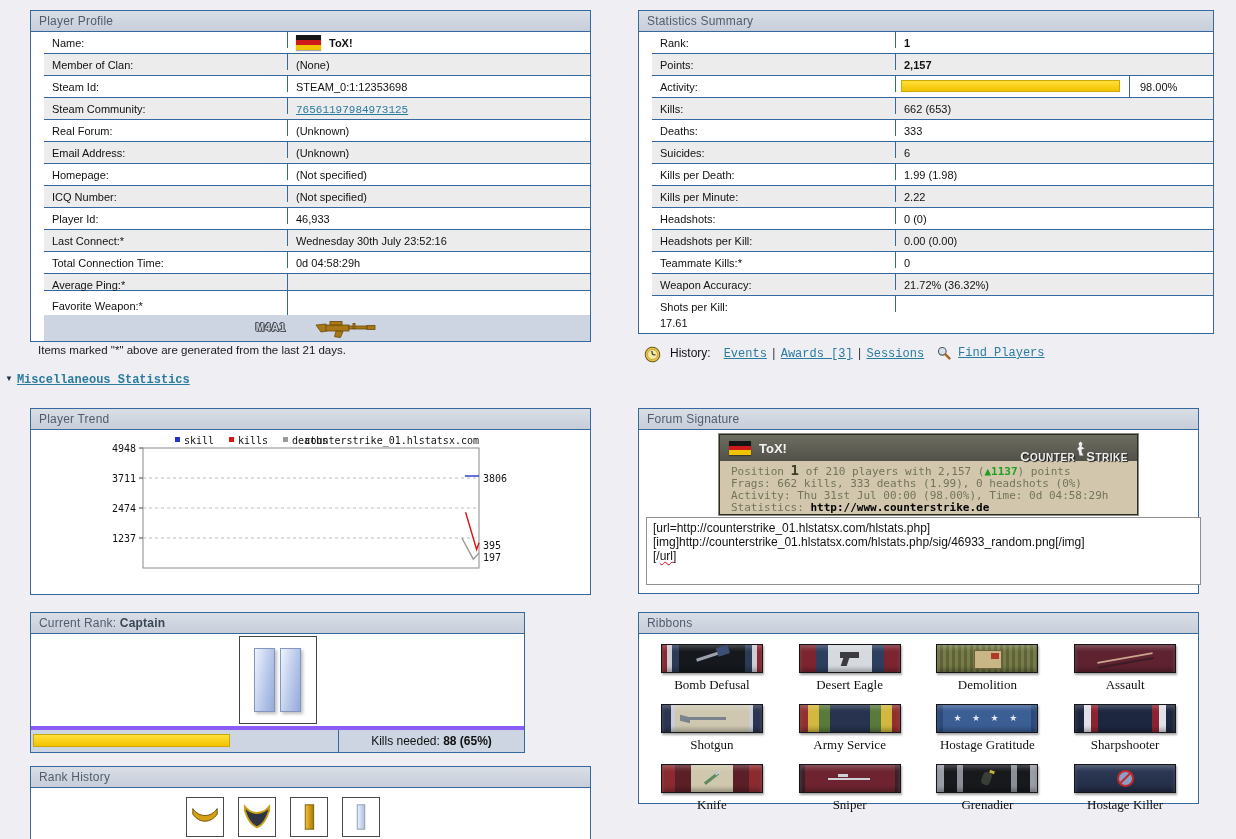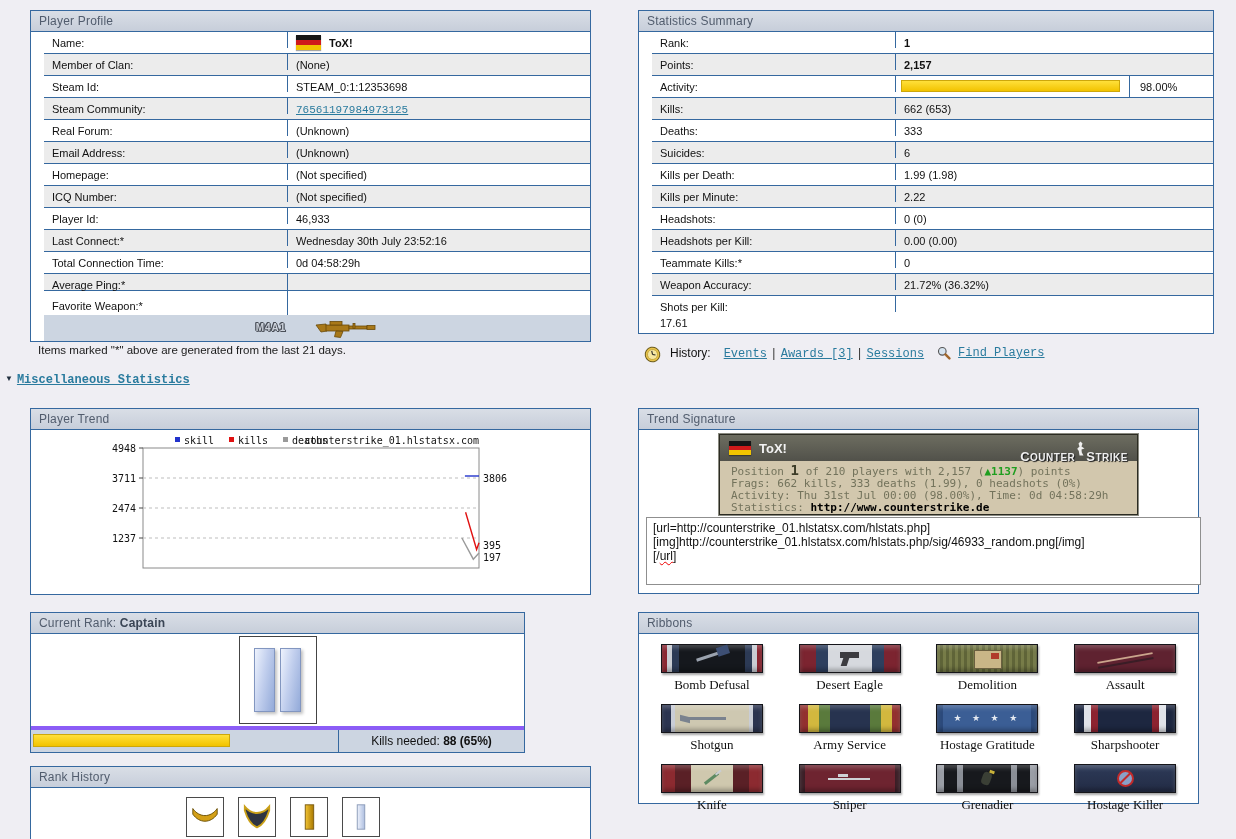--- a/index.html
+++ b/index.html
@@ -312,21 +312,21 @@
           <polyline points="431.9,42.0 446.0,42.0" fill="none" stroke="#2233cc" stroke-width="1.4"></polyline>
           <text x="450" y="48.2" fill="#111">3806</text>
           <polyline points="432.6,78.2 443.6,115.4 446.0,108.8" fill="none" stroke="#e01111" stroke-width="1.4"></polyline>
           <text x="450" y="115.39999999999999" fill="#111">395</text>
           <polyline points="428.9,104.0 440.3,125.2 446.0,119.0" fill="none" stroke="#9a9a9a" stroke-width="1.4"></polyline>
           <text x="450" y="126.80000000000001" fill="#111">197</text>
         </svg></div>
   </div>
 
   <div class="panel" id="panel-signature" style="left:638px;top:408px;width:561px;">
-    <div class="phead">Trend Signature</div>
+    <div class="phead">Forum Signature</div>
     <div class="sig-card">
       <div class="sig-head">
         <span class="flag"></span>
         <span class="sig-name">ToX!</span>
         <span class="brand">
           <span class="lg">C</span>
             <span class="sm" style="text-transform:uppercase;">ounter</span>
             <svg width="9" height="15" viewBox="0 0 9 15">
               <path d="M4.5 0.5 L6.5 2.5 L5.5 5.5 L8.5 7.5 L5.5 8.5 L5.8 11.5 L7.5 14.5 L3.5 14.5 L2.8 10 L1.2 7.8 L3.5 5.5 L2.5 2.5 Z" fill="#efefef"></path>
             </svg>

